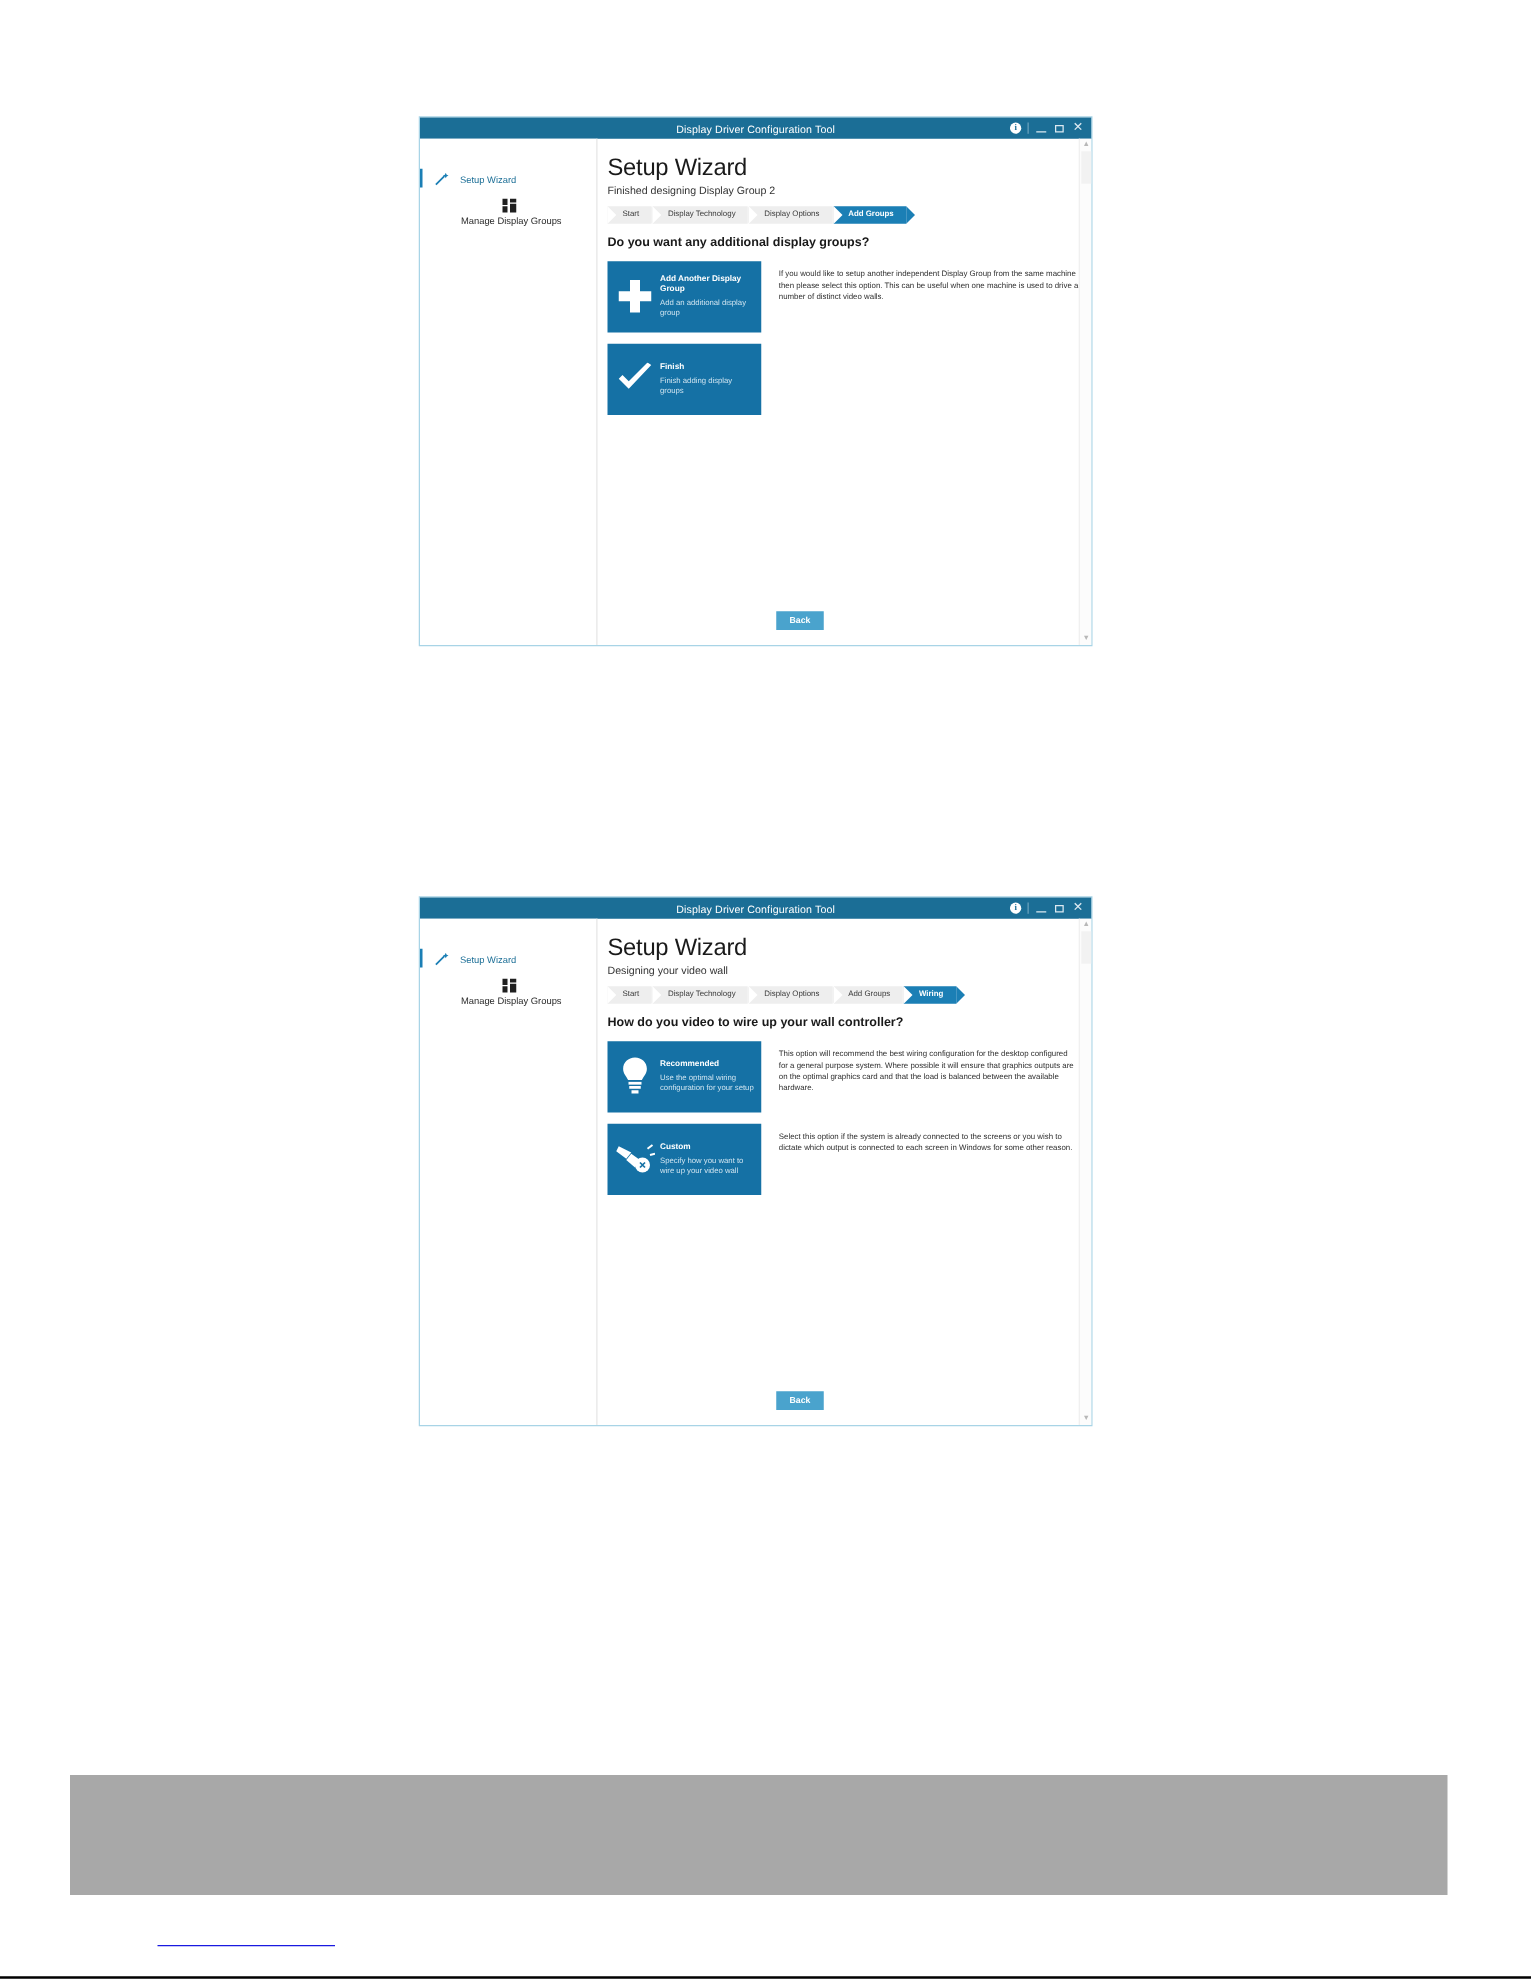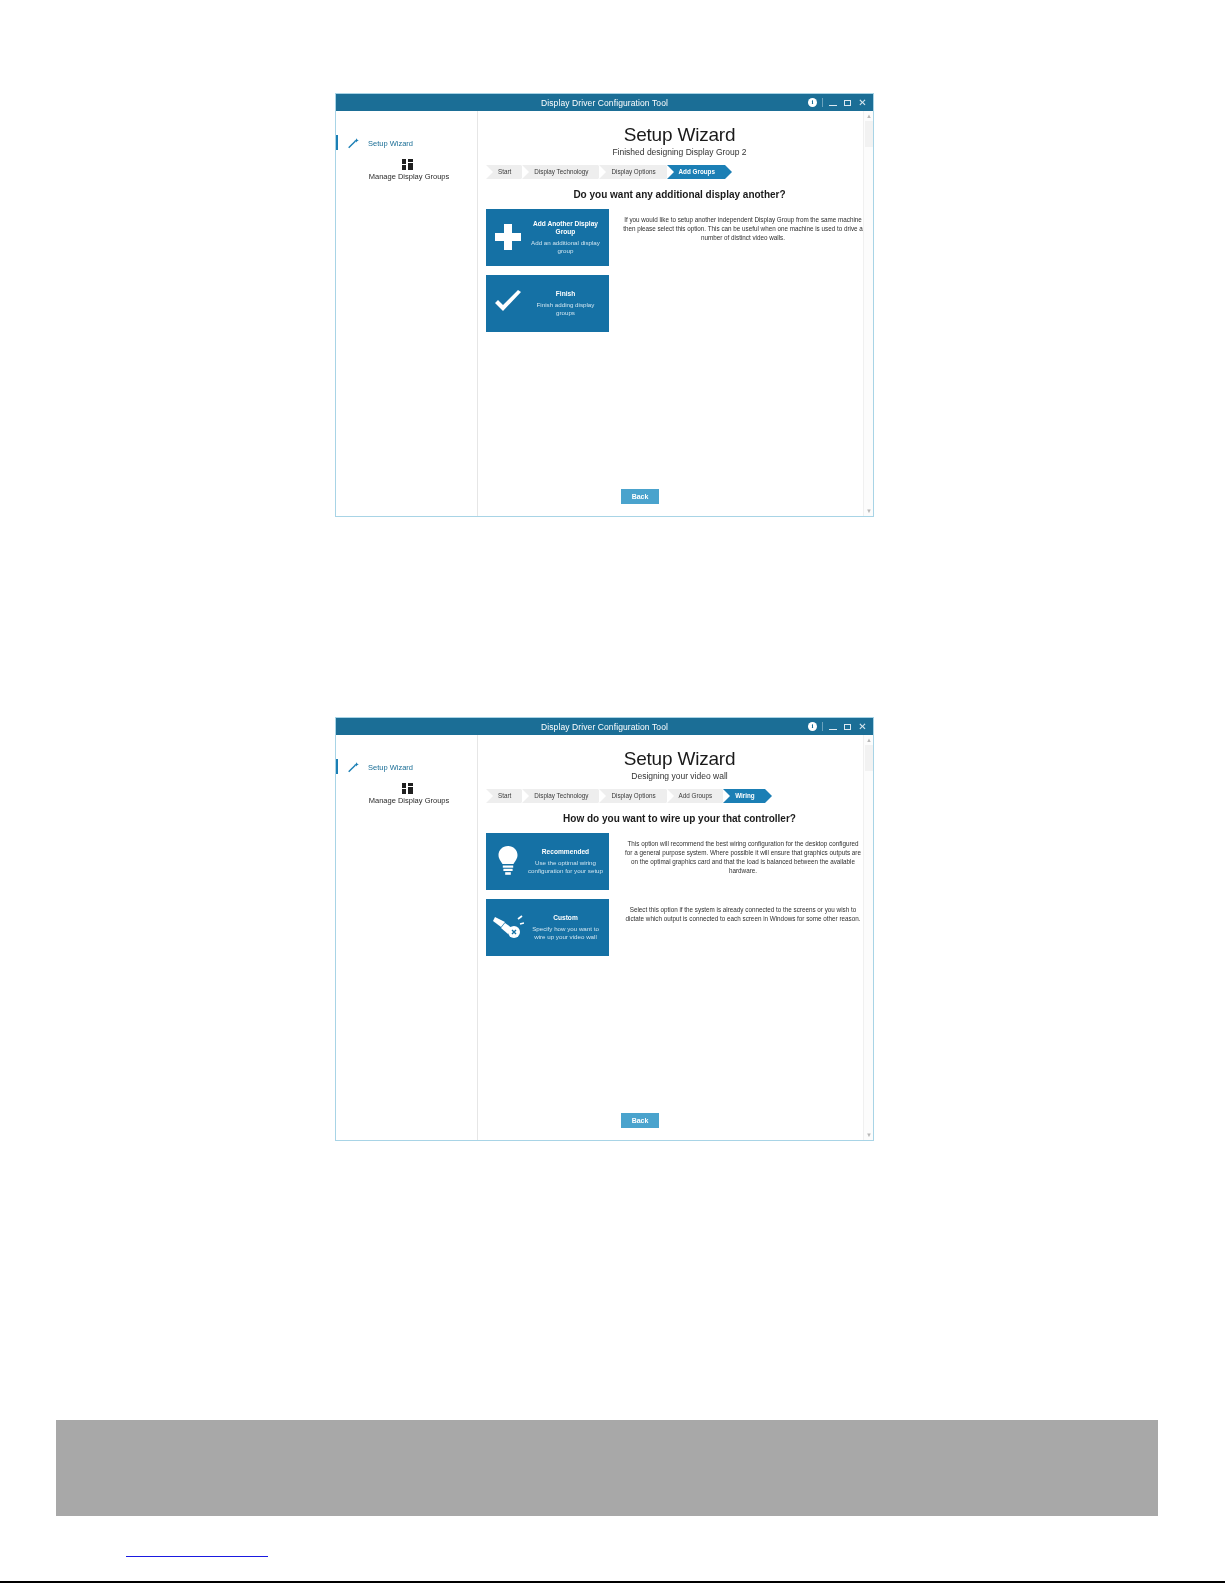--- a/index.html
+++ b/index.html
@@ -86,21 +86,20 @@
     width: 7px; height: 6px; border: 1px solid #dce9f1;
     box-sizing: border-box;
   }
   .tb-close { font-size: 10px; color: #dce9f1; font-family: "DejaVu Sans", sans-serif; }
 
   
   .win-body {
     display: flex;
     height: calc(100% - 17px);
     position: relative;
-    text-align: center;
   }
 
   
   .sidebar {
     width: 142px;
     background: #ffffff;
     border-right: 1px solid #e6e6e6;
     padding-top: 21px;
     box-sizing: border-box;
     flex-shrink: 0;
@@ -402,21 +401,21 @@
       <h1 class="page-title">Setup Wizard</h1>
       <div class="page-subtitle">Finished designing Display Group 2</div>
 
       <div class="steps">
         <div class="step">Start</div>
         <div class="step">Display Technology</div>
         <div class="step">Display Options</div>
         <div class="step active">Add Groups</div>
       </div>
 
-      <div class="question">Do you want any additional display another?</div>
+      <div class="question">Do you want any additional display groups?</div>
 
       <div class="option-row">
         <div class="tile">
           <span class="tile-icon">
             <span class="plus-icon">
                 <i></i>
                 <i></i>
               </span>
           </span>
           <span class="tile-text">
@@ -504,21 +503,21 @@
       <div class="page-subtitle">Designing your video wall</div>
 
       <div class="steps">
         <div class="step">Start</div>
         <div class="step">Display Technology</div>
         <div class="step">Display Options</div>
         <div class="step">Add Groups</div>
         <div class="step active">Wiring</div>
       </div>
 
-      <div class="question">How do you want to wire up your that controller?</div>
+      <div class="question">How do you video to wire up your wall controller?</div>
 
       <div class="option-row">
         <div class="tile">
           <span class="tile-icon">
             <svg width="22" height="32" viewBox="0 0 22 32">
               <path d="M11 1 C5.5 1 1.5 5 1.5 10 C1.5 14 4 16 5.5 19 L16.5 19 C18 16 20.5 14 20.5 10 C20.5 5 16.5 1 11 1 Z" fill="#ffffff"></path>
               <rect x="5.8" y="20.5" width="10.4" height="2.2" fill="#ffffff"></rect>
               <rect x="6.4" y="23.8" width="9.2" height="2.2" fill="#ffffff"></rect>
               <rect x="8.2" y="27.2" width="5.6" height="2.6" fill="#ffffff"></rect>
             </svg>

